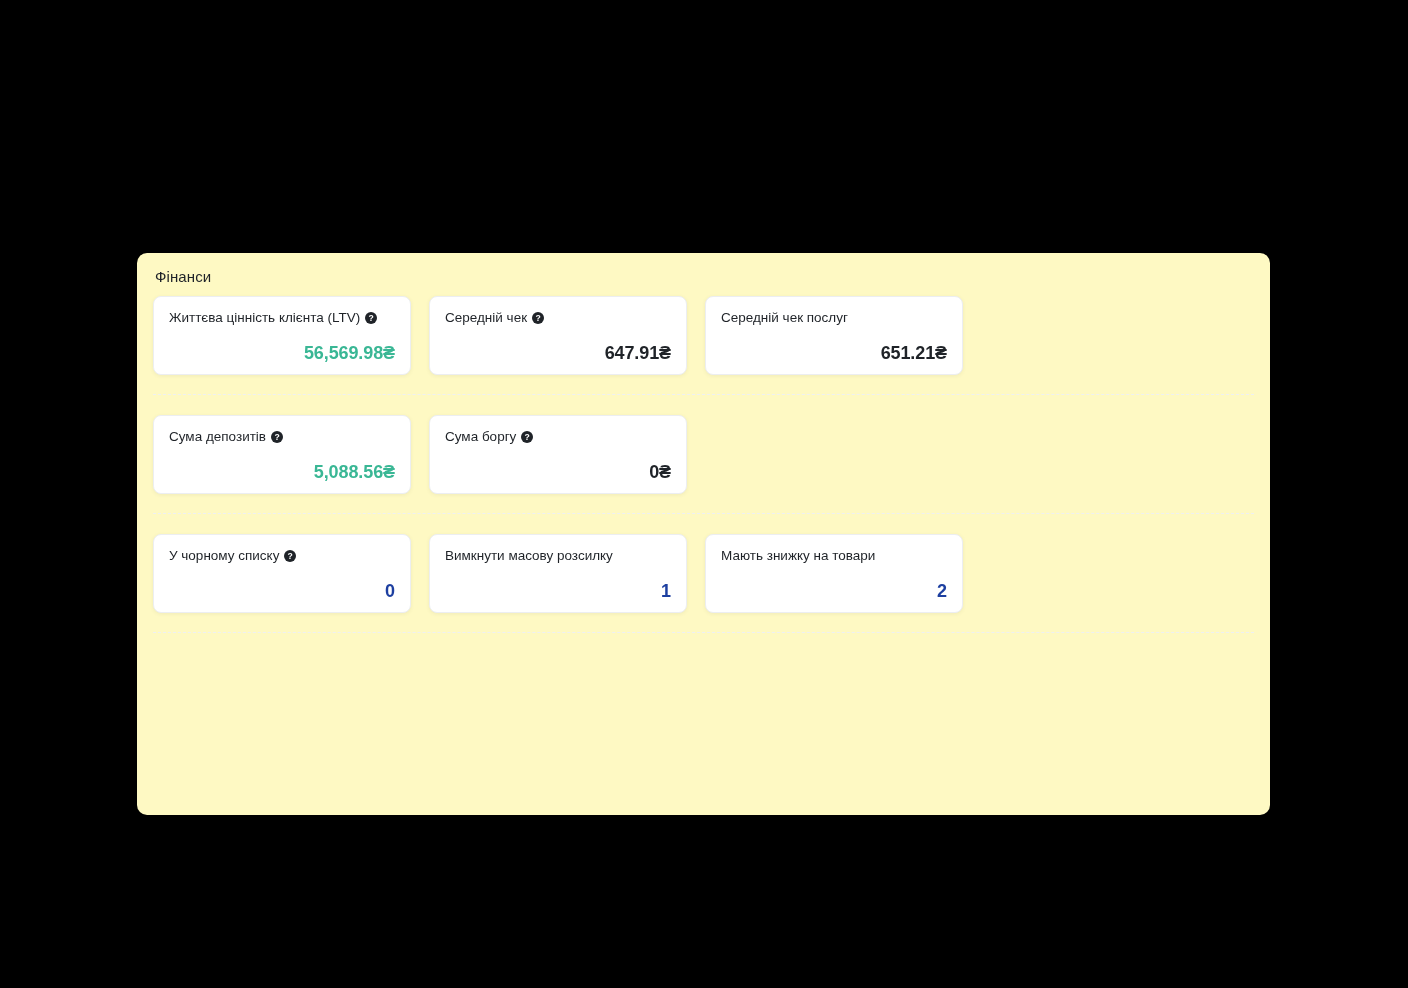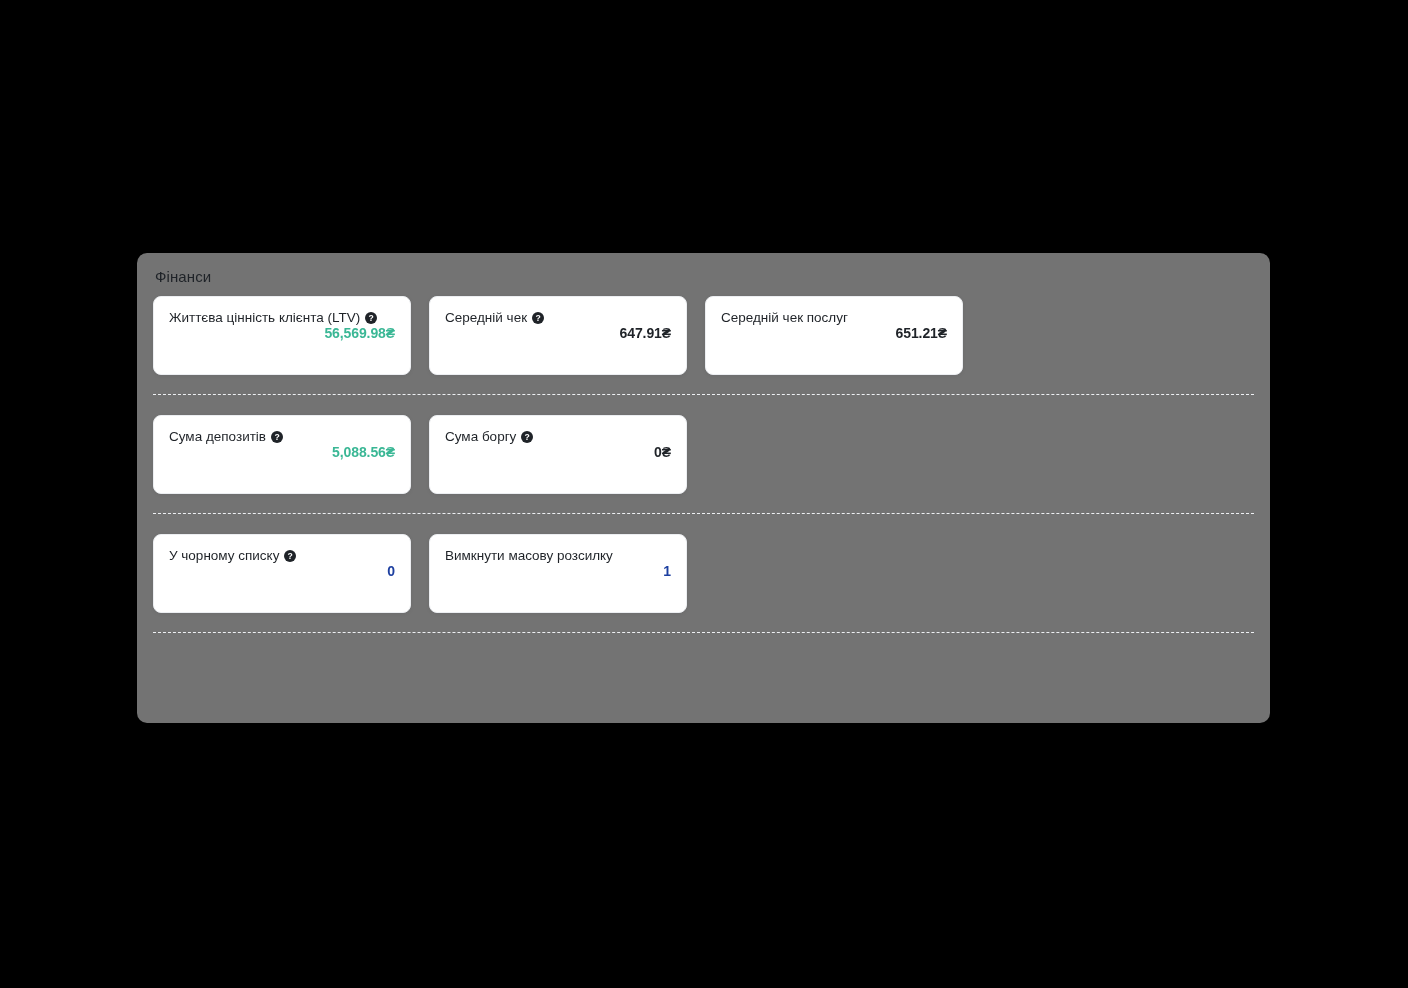--- a/index.html
+++ b/index.html
@@ -10,22 +10,22 @@
     background: #000000;
     font-family: "Liberation Sans", sans-serif;
     overflow: hidden;
   }
 
   #panel {
     position: absolute;
     left: 137px;
     top: 253px;
     width: 1133px;
-    height: 470px;
-    background: #737373;
+    height: 562px;
+    background: #fef9c3;
     border-radius: 10px;
     box-shadow: 0 2px 14px rgba(0,0,0,0.10);
     overflow: hidden;
   }
 
   .section {
     padding: 0 16px;
   }
 
   .section-title {
@@ -50,20 +50,21 @@
     flex: 0 0 258px;
     width: 258px;
     height: 79px;
     background: #ffffff;
     border: 1px solid #eceef1;
     border-radius: 8px;
     box-shadow: 0 1px 4px rgba(16,24,40,0.06);
     padding: 13px 15px 12px 15px;
     display: flex;
     flex-direction: column;
+    justify-content: space-between;
   }
 
   .card-label {
     font-size: 13.5px;
     color: #1f2328;
     font-weight: 400;
     line-height: 1.2;
     white-space: nowrap;
     display: flex;
     align-items: center;
@@ -78,21 +79,21 @@
     width: 12px;
     height: 12px;
     margin-left: 5px;
     flex: 0 0 12px;
     position: relative;
     top: 0px;
   }
   .help-icon svg { display: block; }
 
   .card-value {
-    font-size: 14px;
+    font-size: 18px;
     font-weight: 700;
     text-align: right;
     letter-spacing: -0.1px;
     line-height: 1;
     color: #1f2328;
   }
 
   .v-green { color: #3ab795; }
   .v-dark  { color: #1f2328; }
   .v-blue  { color: #1d3fa0; }
@@ -188,16 +189,22 @@
             </span>
           </div>
           <div class="card-value v-blue">0</div>
         </div>
         <div class="card">
           <div class="card-label">
             <span class="lbl-text">Вимкнути масову розсилку</span>
           </div>
           <div class="card-value v-blue">1</div>
         </div>
+        <div class="card">
+          <div class="card-label">
+            <span class="lbl-text">Мають знижку на товари</span>
+          </div>
+          <div class="card-value v-blue">2</div>
+        </div>
       </div>
     </div>
     <div class="divider divider-bottom"></div>
   </div>
 
 </body></html>

